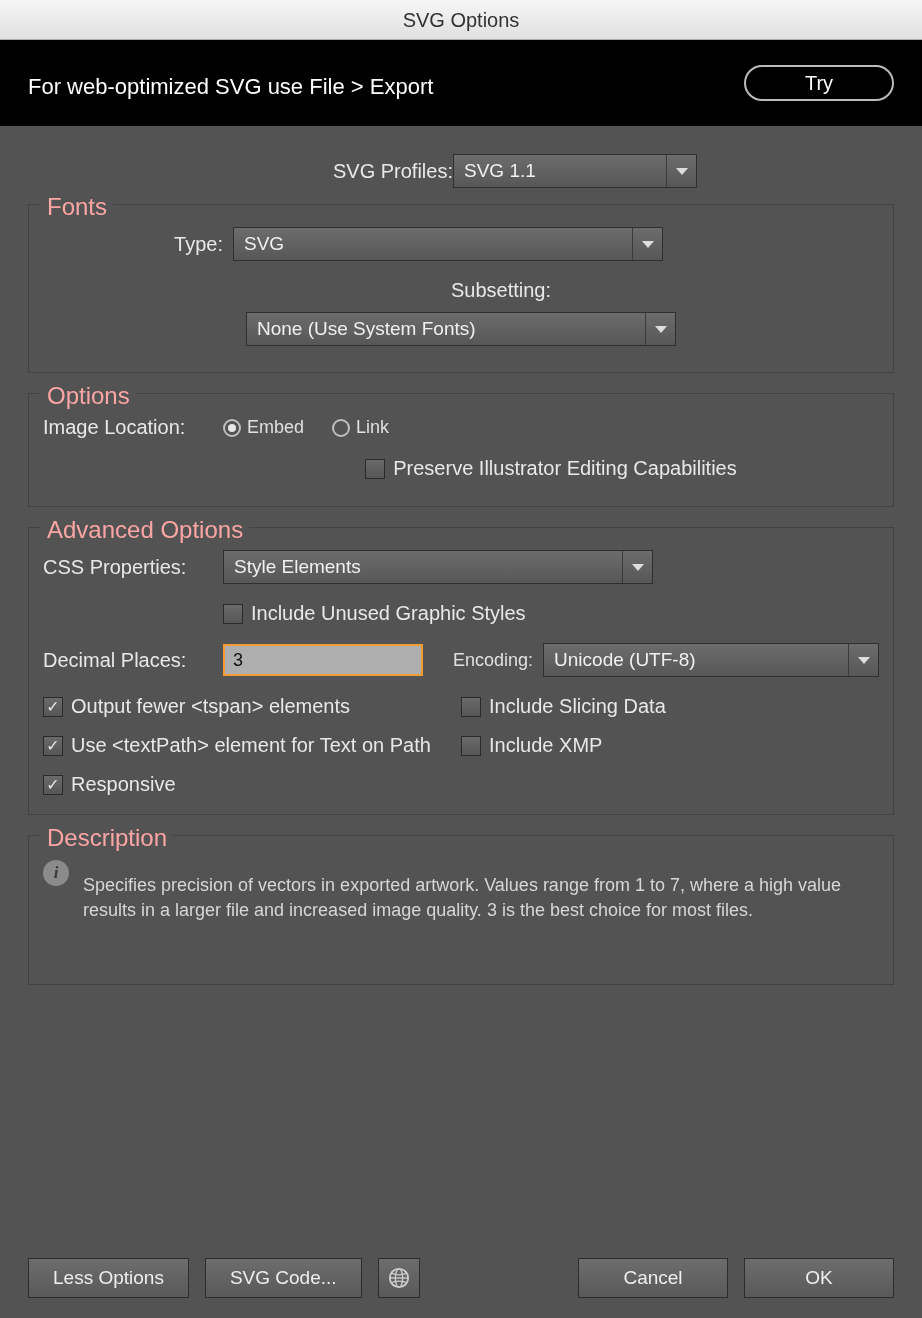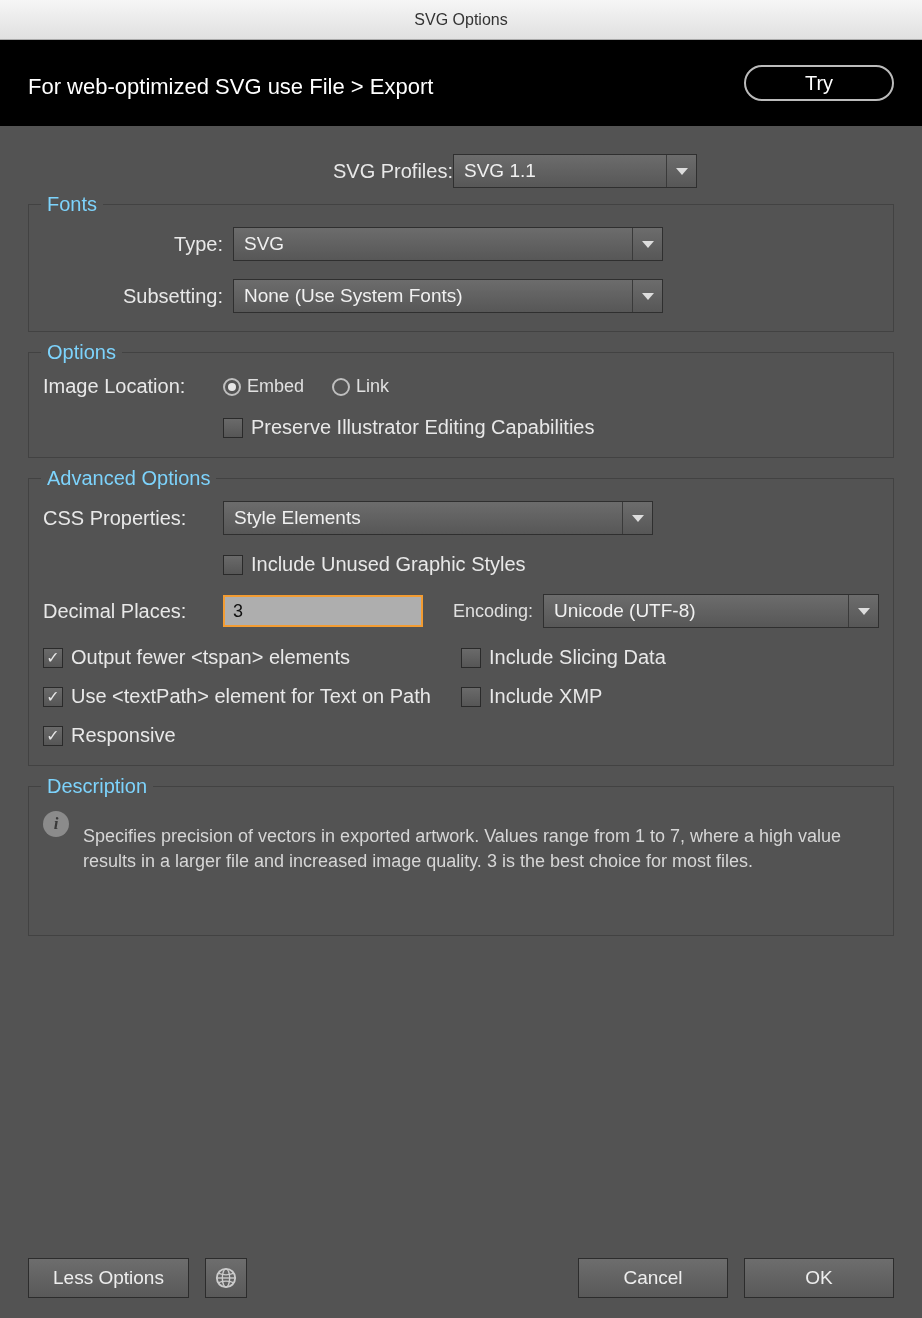--- a/index.html
+++ b/index.html
@@ -12,21 +12,21 @@
     height: 1318px;
     overflow: hidden;
     font-weight: 400;
   }
   .titlebar {
     height: 40px;
     background: linear-gradient(to bottom, #f6f6f6, #e0e0e0);
     color: #333;
     text-align: center;
     line-height: 40px;
-    font-size: 16px;
+    font-size: 20px;
     border-bottom: 1px solid #aaa;
   }
   .promo {
     background: #000;
     color: #fff;
     padding: 20px 28px;
     display: flex;
     justify-content: space-between;
     align-items: center;
     height: 86px;
@@ -53,30 +53,30 @@
     position: relative;
     padding: 22px 14px 18px 14px;
     margin-bottom: 20px;
   }
   .group-label {
     position: absolute;
     top: -12px;
     left: 12px;
     background: #535353;
     padding: 0 6px;
-    color: #7dd3fc;
-    font-size: 20px;
+    color: #fca5a5;
+    font-size: 24px;
   }
   .row {
     display: flex;
     align-items: center;
     margin-bottom: 18px;
     gap: 10px;
   }
-  .row:last-child { margin-bottom: 0; }
+  .row:last-child { margin-bottom: 8px; flex-direction: column; }
   .label-cell { width: 180px; text-align: right; color: #e8e8e8; font-size: 20px; }
   .select {
     display: flex;
     align-items: center;
     height: 34px;
     background: linear-gradient(to bottom, #6c6c6c, #575757);
     border: 1px solid #2f2f2f;
     cursor: pointer;
     color: #f0f0f0;
     font-size: 19px;
@@ -310,20 +310,23 @@
       <div class="desc-text">Specifies precision of vectors in exported artwork. Values range from 1 to 7, where a high value results in a larger file and increased image quality. 3 is the best choice for most files.</div>
     </div>
   </div>
 
 </div>
 
 <div class="bottom-bar">
   <div class="btn">
     <span>Less Options</span>
   </div>
+  <div class="btn">
+    <span>SVG Code...</span>
+  </div>
   <div class="btn btn-icon">
     <svg class="globe" viewBox="0 0 24 24">
       <circle cx="12" cy="12" r="10" fill="none" stroke="#ccc" stroke-width="2"></circle>
       <ellipse cx="12" cy="12" rx="4" ry="10" fill="none" stroke="#ccc" stroke-width="1.5"></ellipse>
       <line x1="2" y1="12" x2="22" y2="12" stroke="#ccc" stroke-width="1.5"></line>
       <path d="M4 7 Q12 10 20 7" fill="none" stroke="#ccc" stroke-width="1.4"></path>
       <path d="M4 17 Q12 14 20 17" fill="none" stroke="#ccc" stroke-width="1.4"></path>
     </svg>
   </div>
   <div class="spacer"></div>

